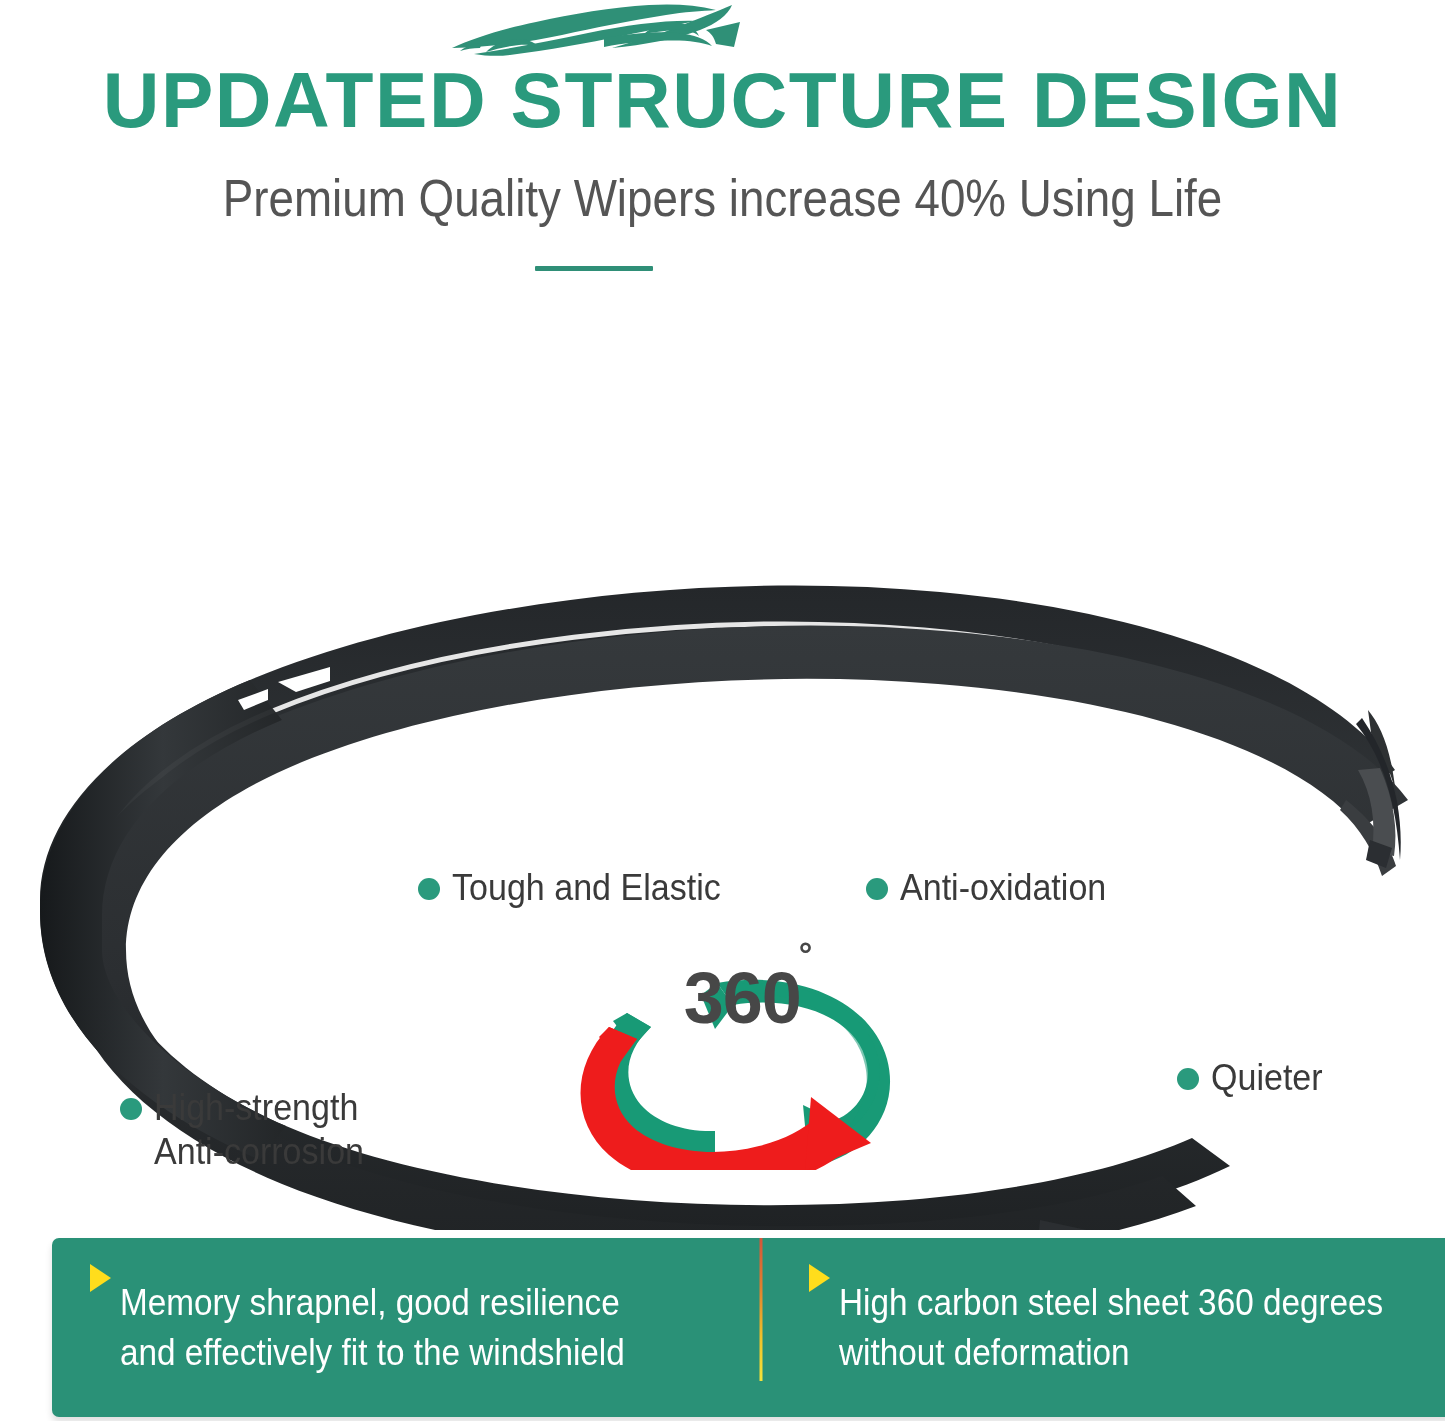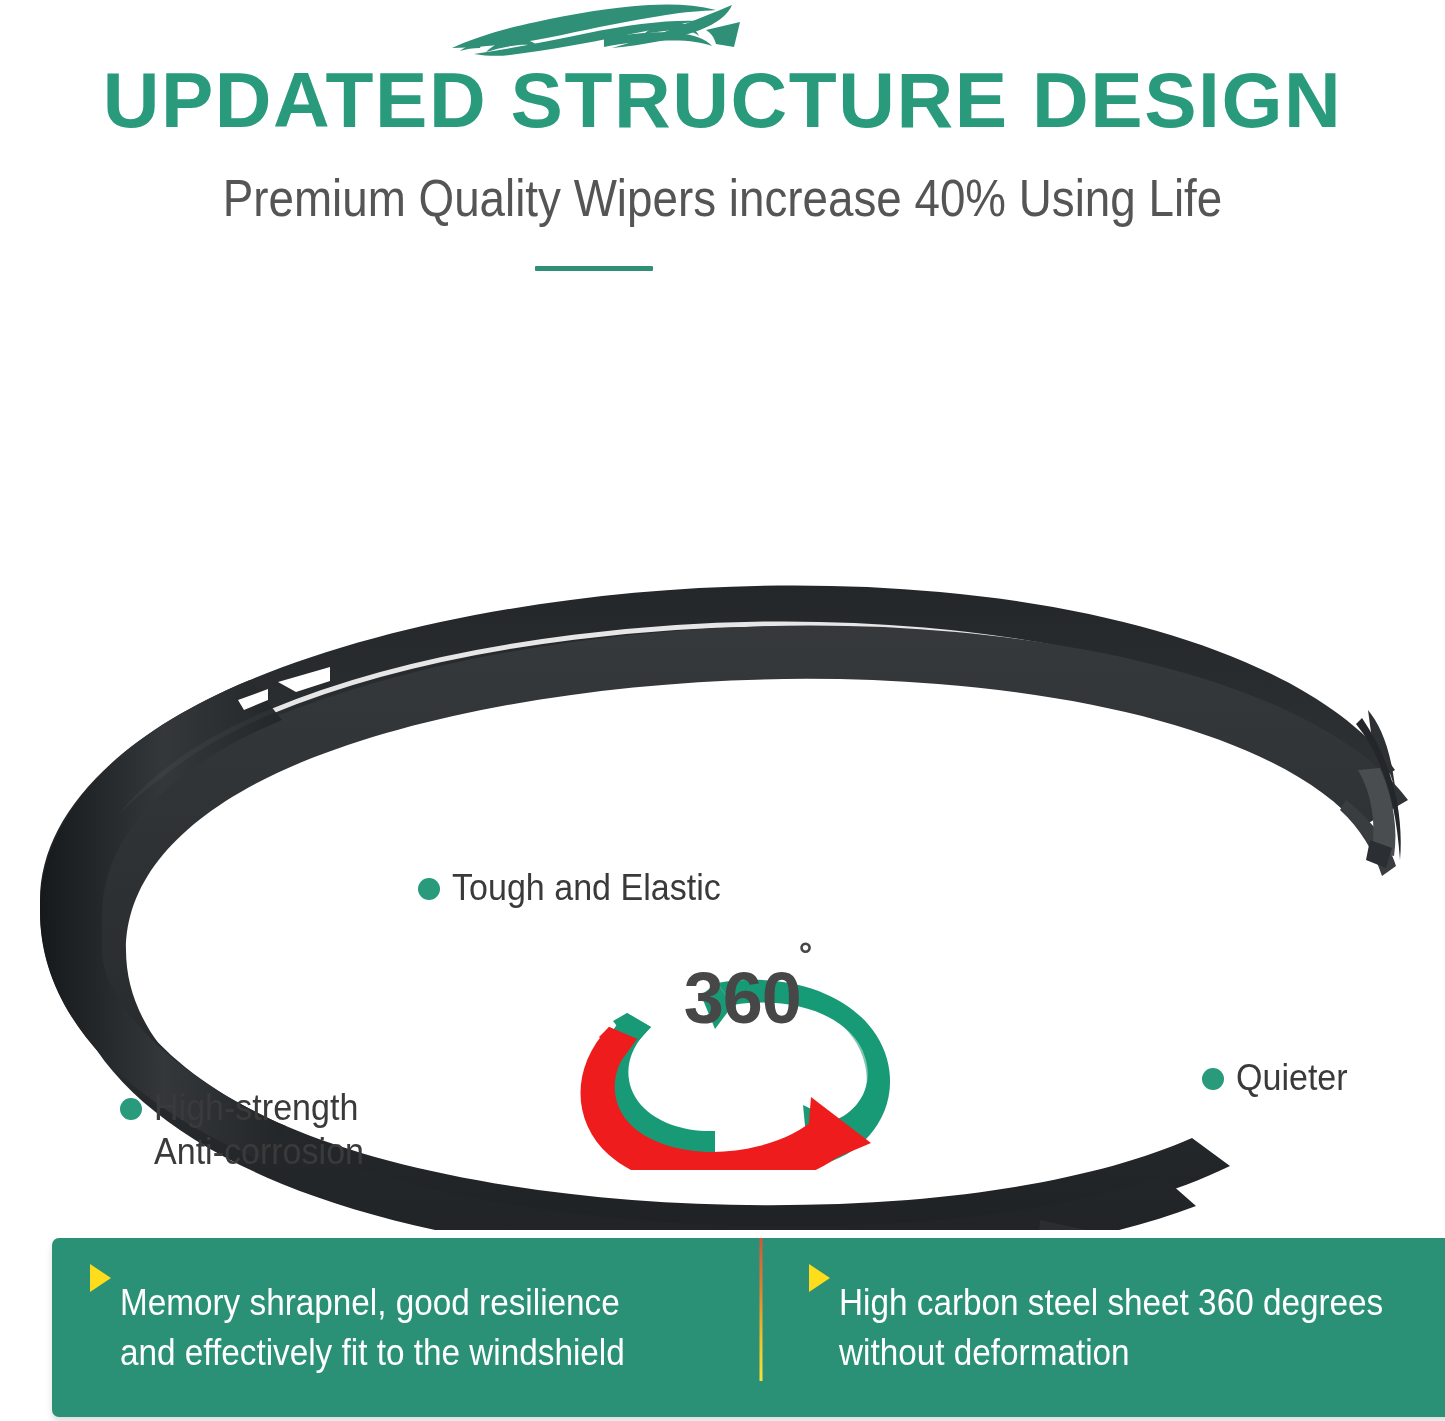--- a/index.html
+++ b/index.html
@@ -107,21 +107,21 @@
     color: #3a3a3a;
     line-height: 1.18;
     transform: scaleX(0.92);
     transform-origin: left top;
   }
   .feature .flabel .l2 { display: block; }
 
   #feat-tough      { left: 418px; top: 566px; }
   #feat-anti-ox    { left: 866px; top: 566px; }
   #feat-highstr    { left: 120px; top: 738px; margin-top: 48px; }
-  #feat-quieter    { left: 1202px; top: 756px; }
+  #feat-quieter    { left: 1177px; top: 756px; }
 
   
   .badge360 {
     position: absolute;
     left: 565px;
     top: 655px;
     width: 360px;
     height: 215px;
   }
   .badge360 .txt {
@@ -324,20 +324,24 @@
     <path d="M 1380 468 C 1394 500, 1398 530, 1394 556
              L 1372 552 C 1376 522, 1372 494, 1358 470 Z" fill="#4a4d50"></path>
     <path d="M 1370 540 L 1392 548 L 1386 568 L 1366 560 Z" fill="#2b2e32"></path>
   </svg>
 
   <div class="feature" id="feat-tough">
     <span class="dot"></span>
     <span class="flabel">Tough and Elastic</span>
   </div>
 
+  <div class="feature" id="feat-anti-ox">
+    <span class="dot"></span>
+    <span class="flabel">Anti-oxidation</span>
+  </div>
 
   <div class="feature" id="feat-highstr">
     <span class="dot"></span>
     <span class="flabel">
       <span>High-strength</span>
       <span class="l2">Anti-corrosion</span>
     </span>
   </div>
 
   <div class="feature" id="feat-quieter">

